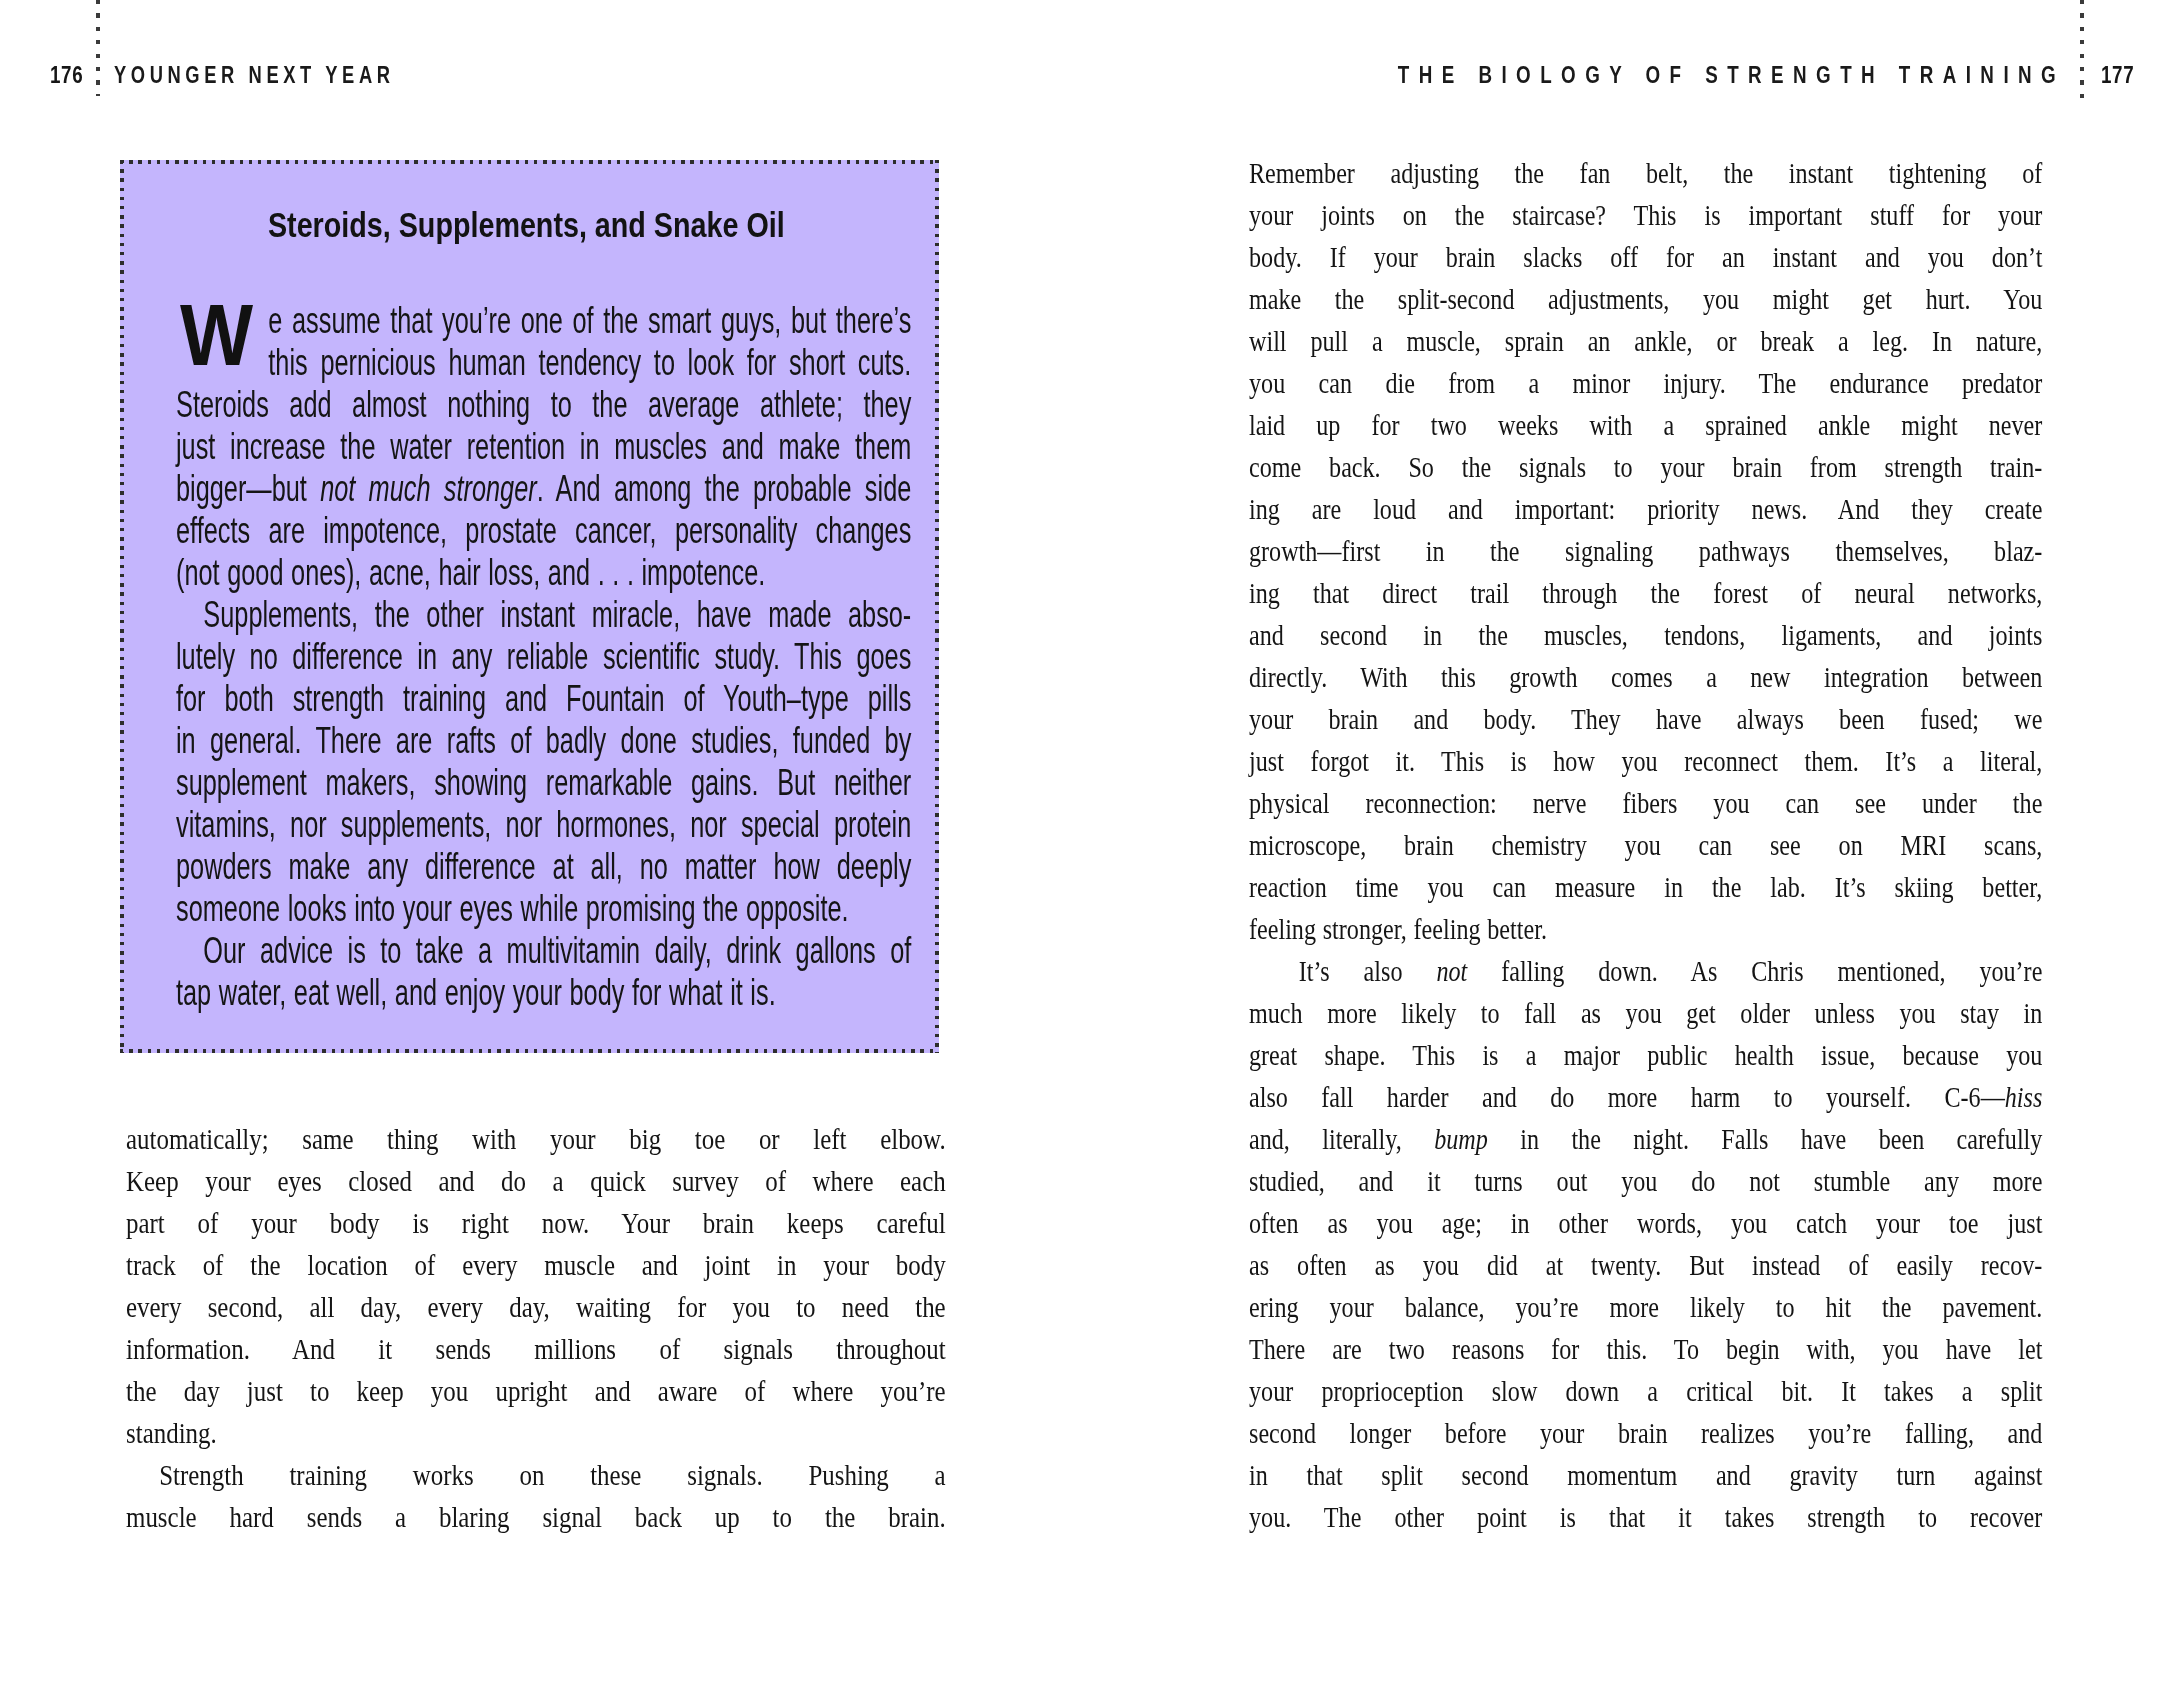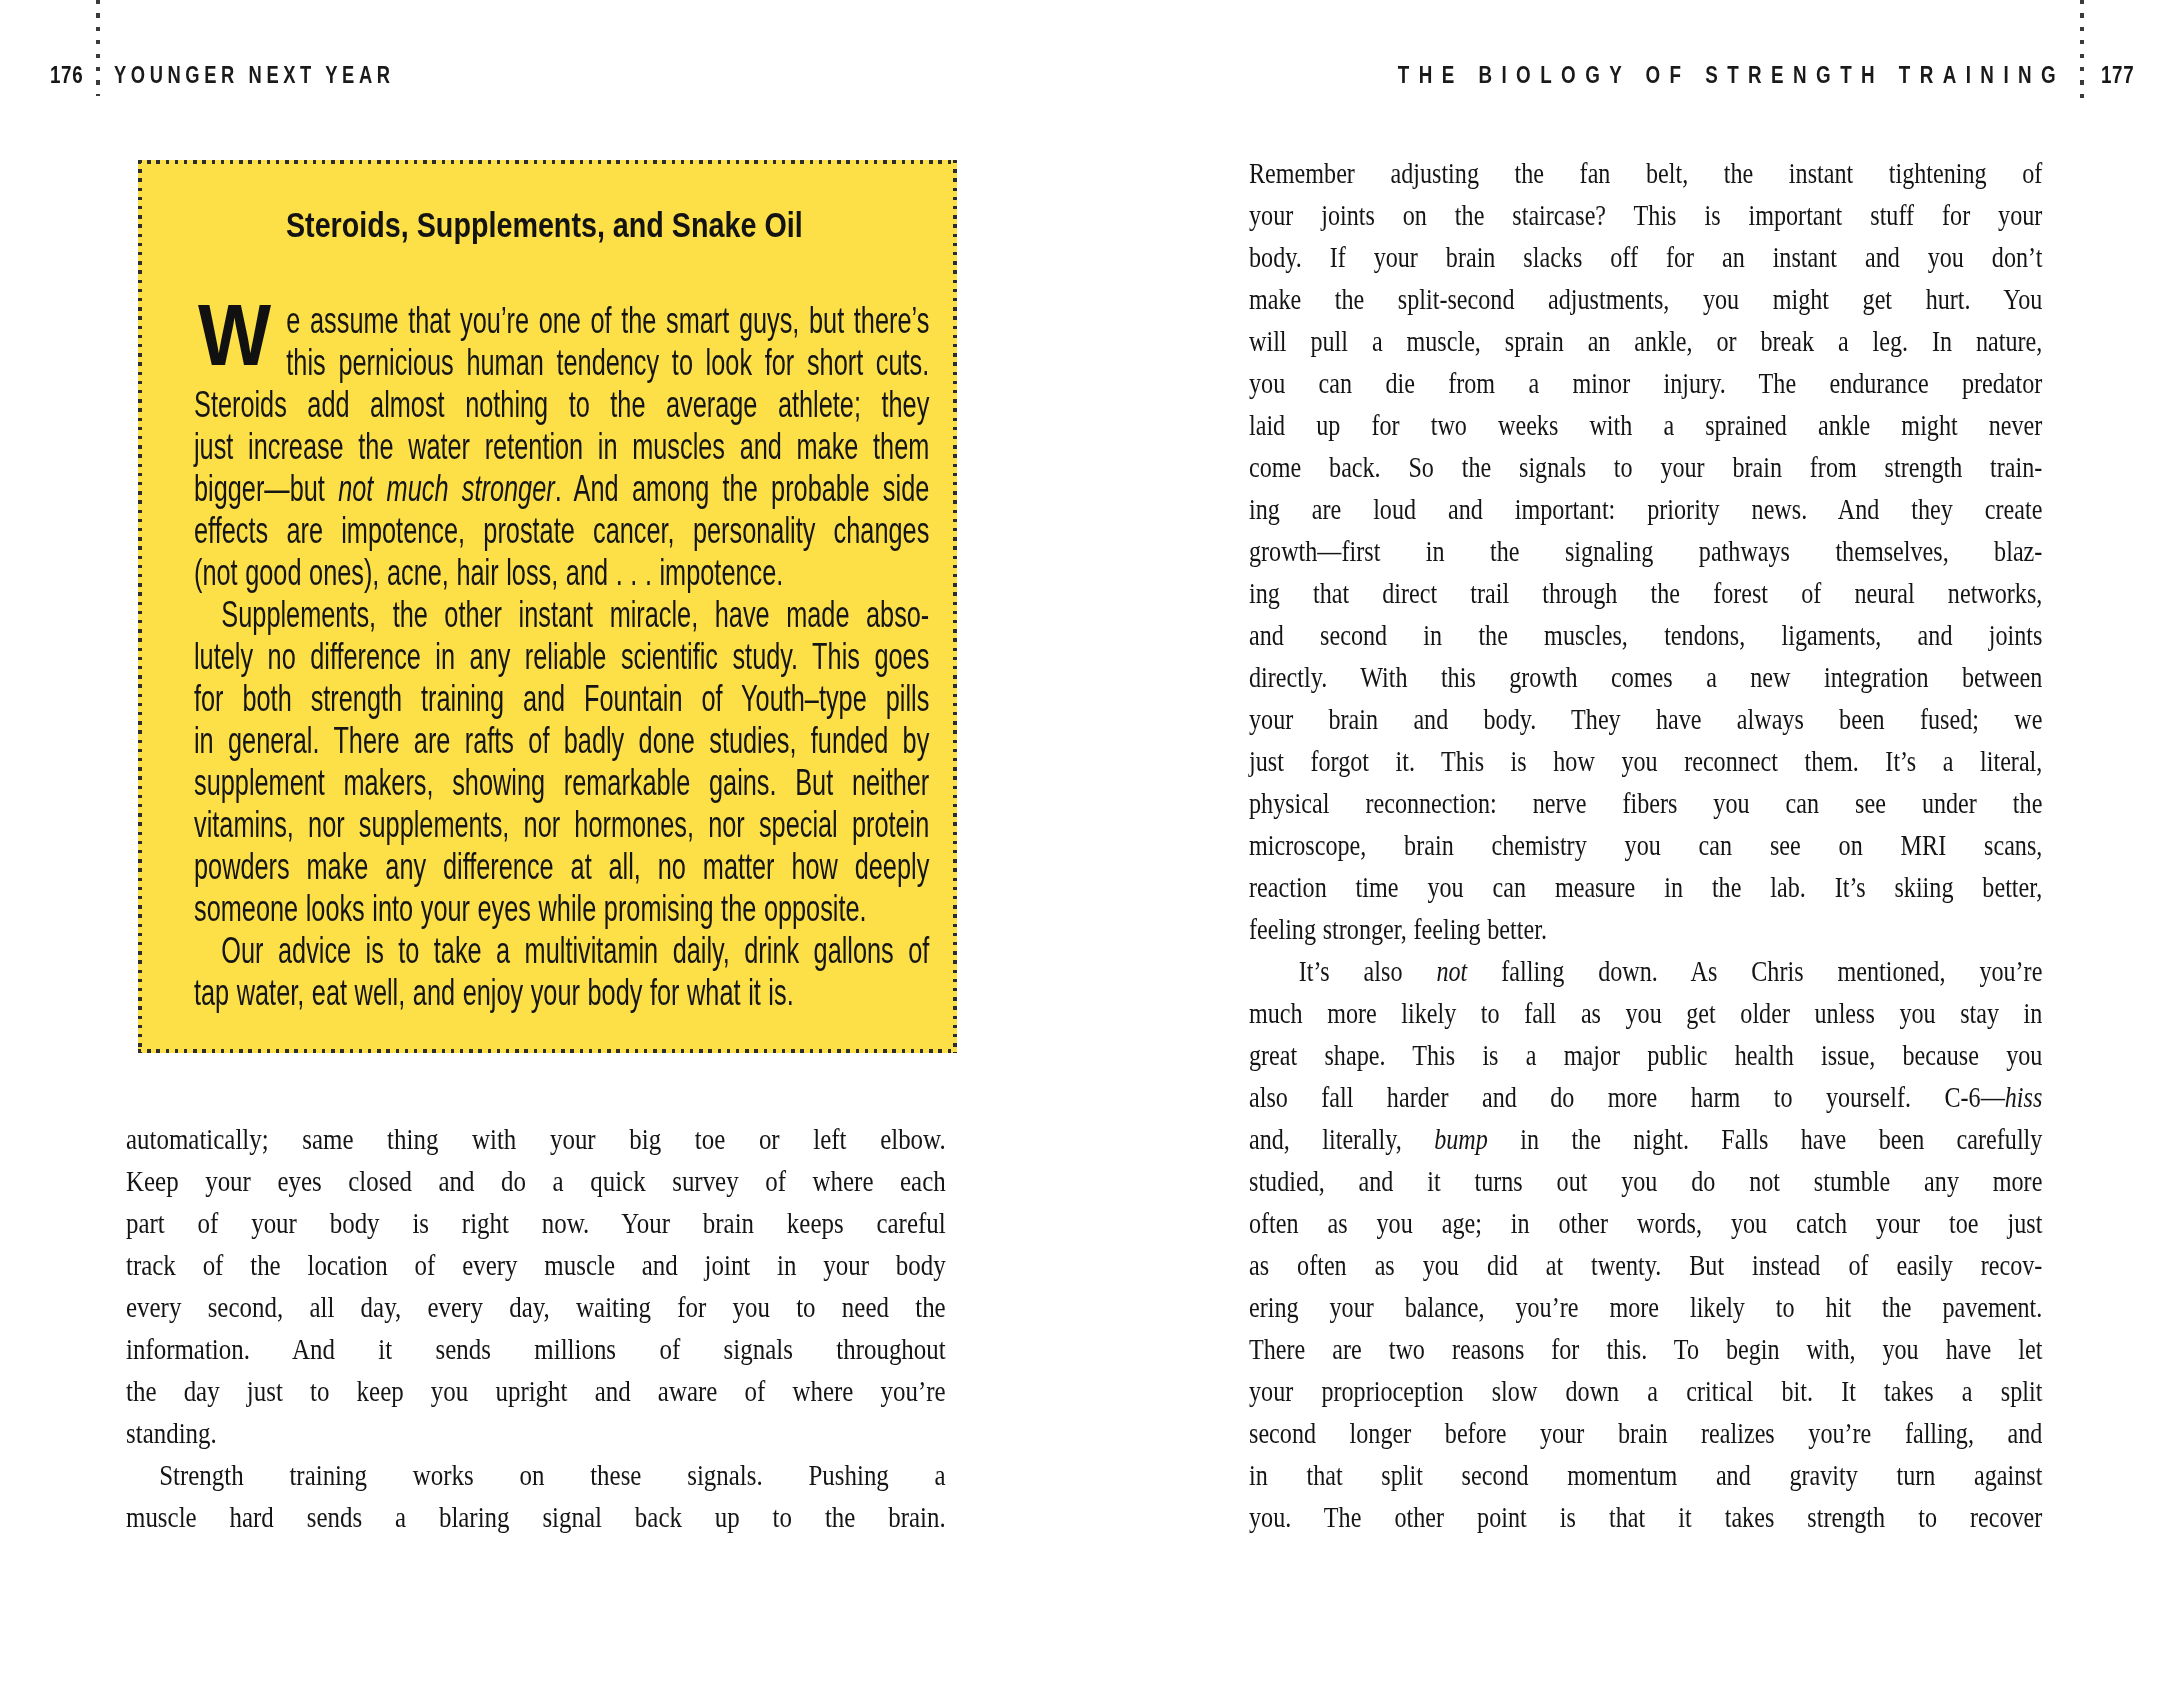--- a/index.html
+++ b/index.html
@@ -25,22 +25,22 @@
   #right-pagenum{left:2101px;top:64px;}
   .vrule{
     position:absolute;top:0;width:4.2px;
     background-image:repeating-linear-gradient(to bottom,#3a3a3a 0 4.2px,transparent 4.2px 13.4px);
   }
   #rule-left{left:96px;height:96px;}
   #rule-right{left:2080px;height:104px;}
 
   
   #sidebar-box{
-    position:absolute;left:138px;top:160px;width:819px;height:893px;
-    box-sizing:border-box;background:#fde047;
+    position:absolute;left:120px;top:160px;width:819px;height:893px;
+    box-sizing:border-box;background:#c4b5fd;
   }
   .bx-edge{position:absolute;pointer-events:none;}
   .bx-top,.bx-bottom{left:0;width:100%;height:4.2px;
     background-image:repeating-linear-gradient(to right,#2d2d2d 0 3.4px,transparent 3.4px 9.2px);}
   .bx-top{top:0;}
   .bx-bottom{bottom:0;}
   .bx-left,.bx-right{top:0;height:100%;width:4.2px;
     background-image:repeating-linear-gradient(to bottom,#2d2d2d 0 3.4px,transparent 3.4px 9.2px);}
   .bx-left{left:0;}
   .bx-right{right:0;}

